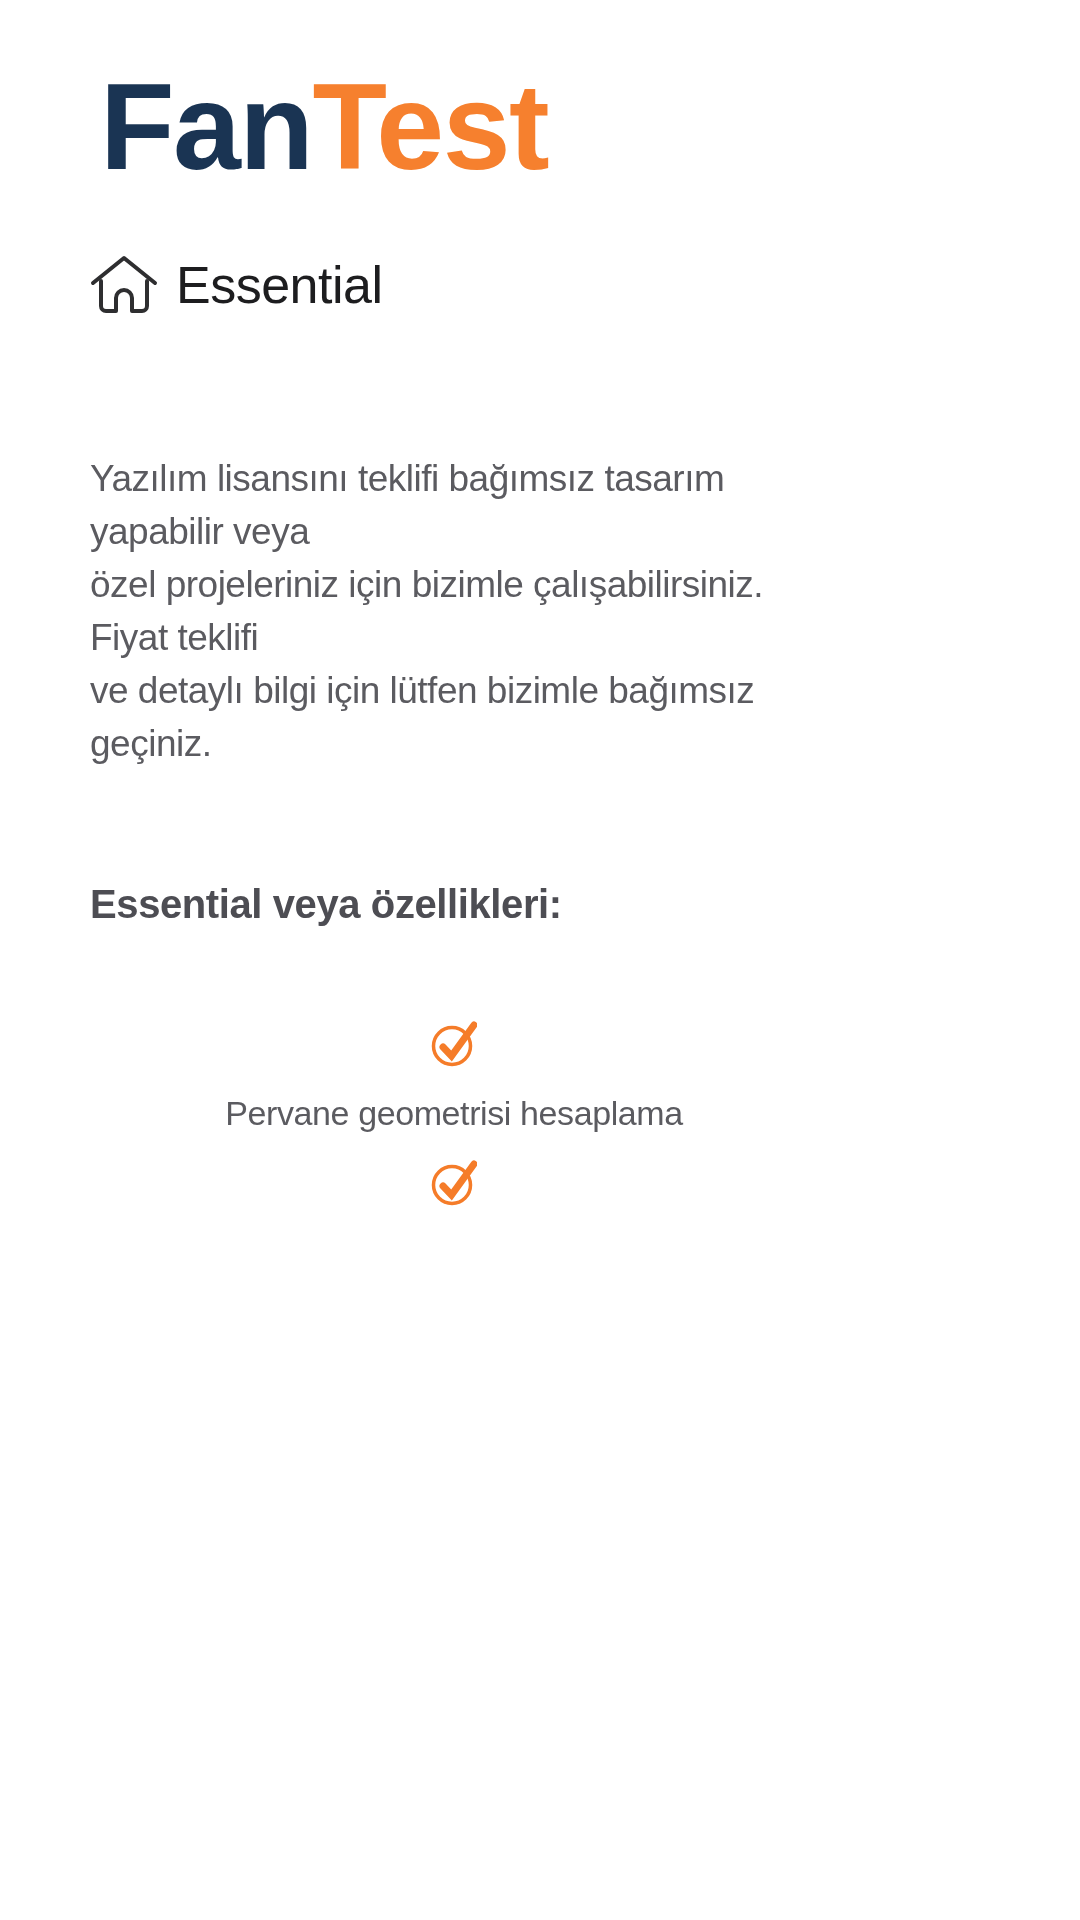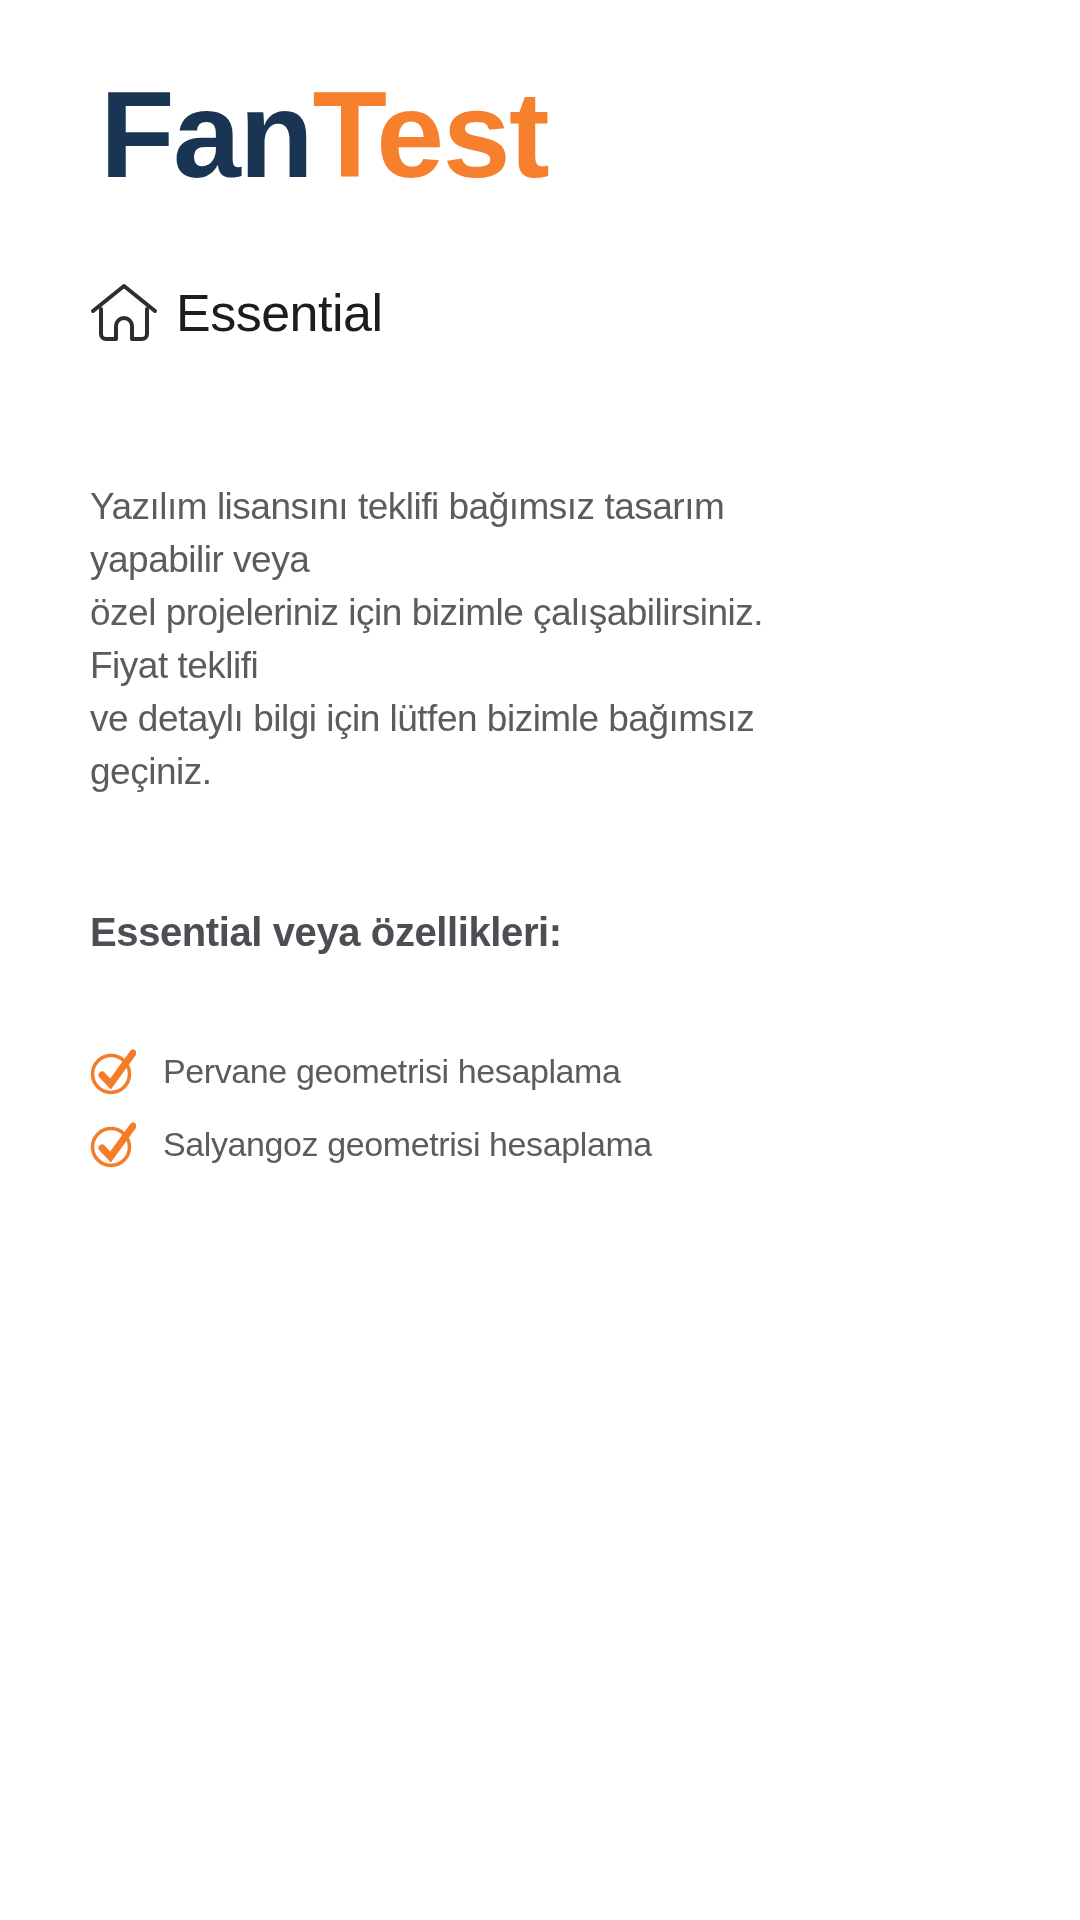--- a/index.html
+++ b/index.html
@@ -7,42 +7,42 @@
   body {
     width: 1080px;
     height: 1920px;
     background: var(--bg, #ffffff);
     font-family: "Liberation Sans", "DejaVu Sans", sans-serif;
     overflow: hidden;
   }
   .page {
     width: 908px;
     height: 1920px;
-    padding: 16px 90px;
+    padding: 8px 90px;
     background: var(--bg, #ffffff);
     border-radius: 9px;
   }
 
   
   .logo {
     margin: 58px 0 0 10px;
     font-size: 122px;
     font-weight: 800;
     line-height: 1;
     letter-spacing: -1.5px;
     white-space: nowrap;
     text-decoration: none;
     display: inline-block;
   }
   .logo .fan  { color: var(--navy, #1A3453); }
   .logo .test { color: var(--orange, #F6802E); }
 
   
   .package-row {
-    margin-top: 86px;
+    margin-top: 66px;
     display: flex;
     align-items: center;
     gap: 18px;
   }
   .package-row .home-icon { flex: 0 0 auto; display: block; }
   .package-title {
     font-size: 52px;
     font-weight: 400;
     letter-spacing: -0.5px;
     color: var(--text_dark, #1D1D1F);
@@ -72,20 +72,21 @@
     list-style: none;
     margin: 92px 0 0 0;
     padding: 0;
   }
   .feature-item {
     display: flex;
     align-items: center;
     gap: 27px;
     margin-bottom: 25px;
     min-height: 48px;
+    flex-direction: column;
   }
   .feature-item .check-icon { flex: 0 0 auto; display: block; }
   .feature-label {
     font-size: 34px;
     letter-spacing: -0.4px;
     color: var(--text_gray, #5B5B60);
   }
 </style>
 </head>
 <body>
@@ -123,17 +124,16 @@
         <circle cx="21" cy="27" r="18.5" stroke="var(--check, #F57C29)" stroke-width="3.5"></circle>
         <path d="M12 28 l8.5 9 L43 6" stroke="var(--check, #F57C29)" stroke-width="7" stroke-linecap="round" stroke-linejoin="miter"></path>
       </svg>
       <span class="feature-label">Pervane geometrisi hesaplama</span>
     </li>
     <li class="feature-item">
       <svg class="check-icon" width="46" height="48" viewBox="0 0 46 48" fill="none">
         <circle cx="21" cy="27" r="18.5" stroke="var(--check, #F57C29)" stroke-width="3.5"></circle>
         <path d="M12 28 l8.5 9 L43 6" stroke="var(--check, #F57C29)" stroke-width="7" stroke-linecap="round" stroke-linejoin="miter"></path>
       </svg>
-      <span class="feature-label">Salyangoz geometrisi hesaplama</span>
     </li>
   </ul>
 
 </div>
 
 </body></html>

